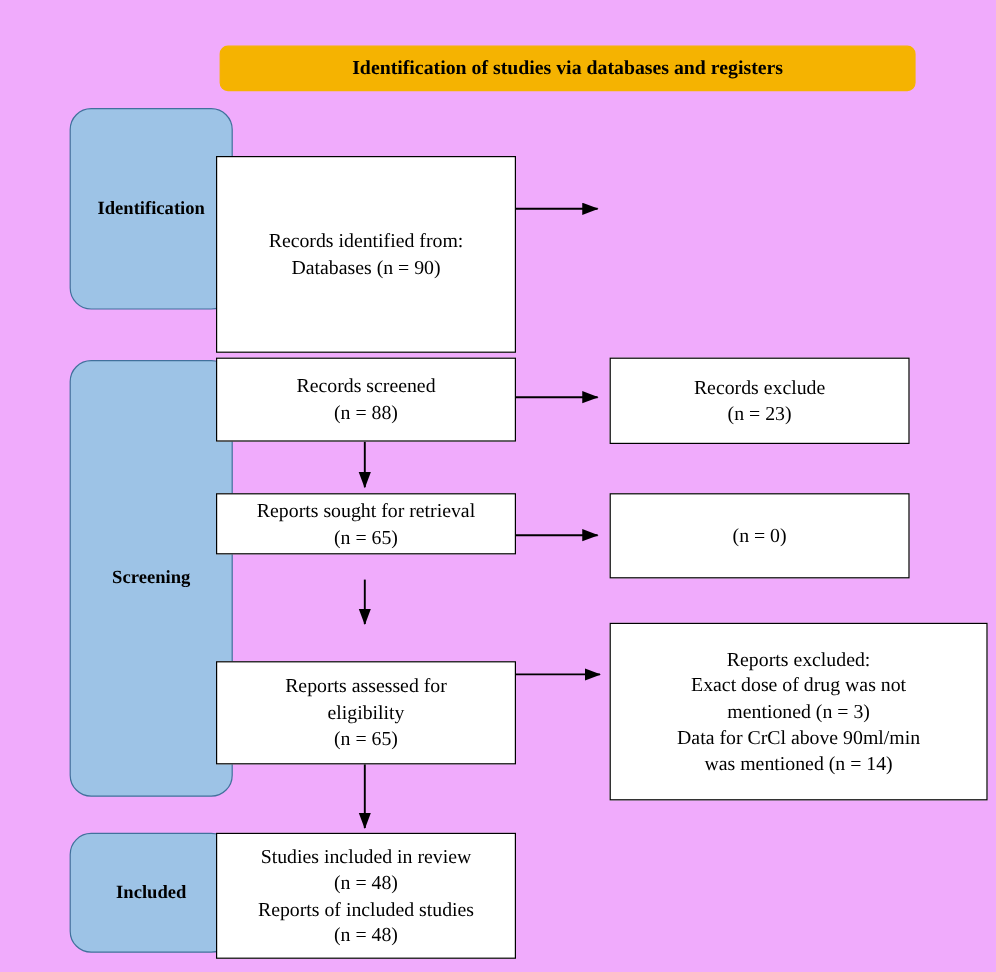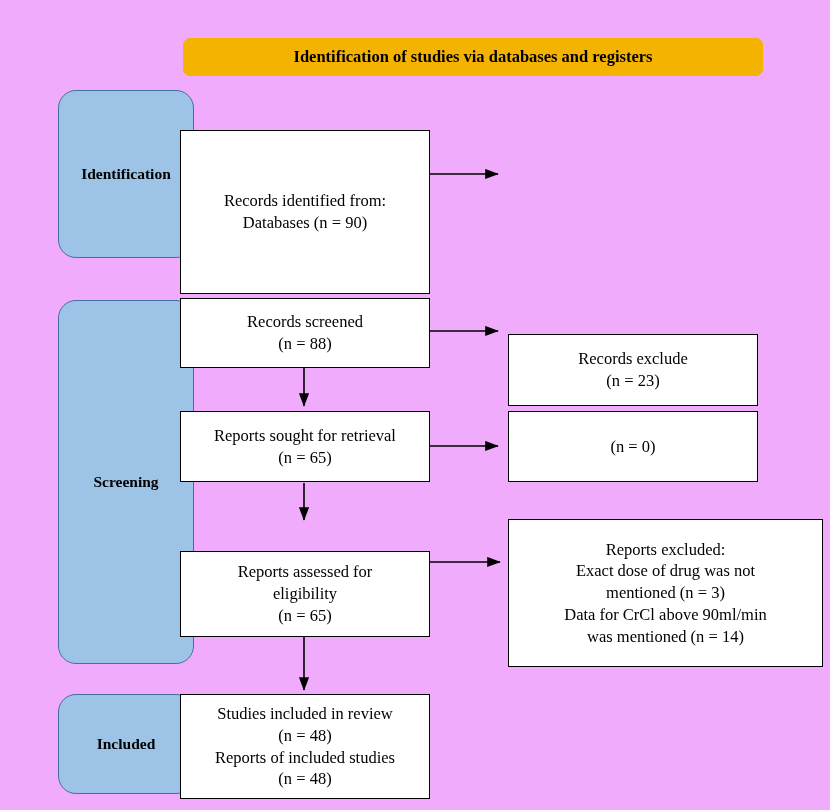--- a/index.html
+++ b/index.html
@@ -129,26 +129,26 @@
     <span class="line">Records identified from:</span>
     <span class="line">Databases (n = 90)</span>
   </div>
 
 
   <div class="box" style="left:180px; top:298px; width:250px; height:70px;">
     <span class="line">Records screened</span>
     <span class="line">(n = 88)</span>
   </div>
 
-  <div class="box" style="left:508px; top:298px; width:250px; height:72px;margin-top:36px;">
+  <div class="box" style="left:508px; top:298px; width:250px; height:72px;">
     <span class="line">Records exclude</span>
     <span class="line">(n = 23)</span>
   </div>
 
-  <div class="box" style="left:180px; top:411px; width:250px; height:71px;">
+  <div class="box" style="left:180px; top:411px; width:250px; height:51px;">
     <span class="line">Reports sought for retrieval</span>
     <span class="line">(n = 65)</span>
   </div>
 
   <div class="box" style="left:508px; top:411px; width:250px; height:71px;">
     <span class="line">(n = 0)</span>
   </div>
 
   <div class="box" style="left:180px; top:519px; width:250px; height:86px;margin-top:32px;">
     <span class="line">Reports assessed for</span>

